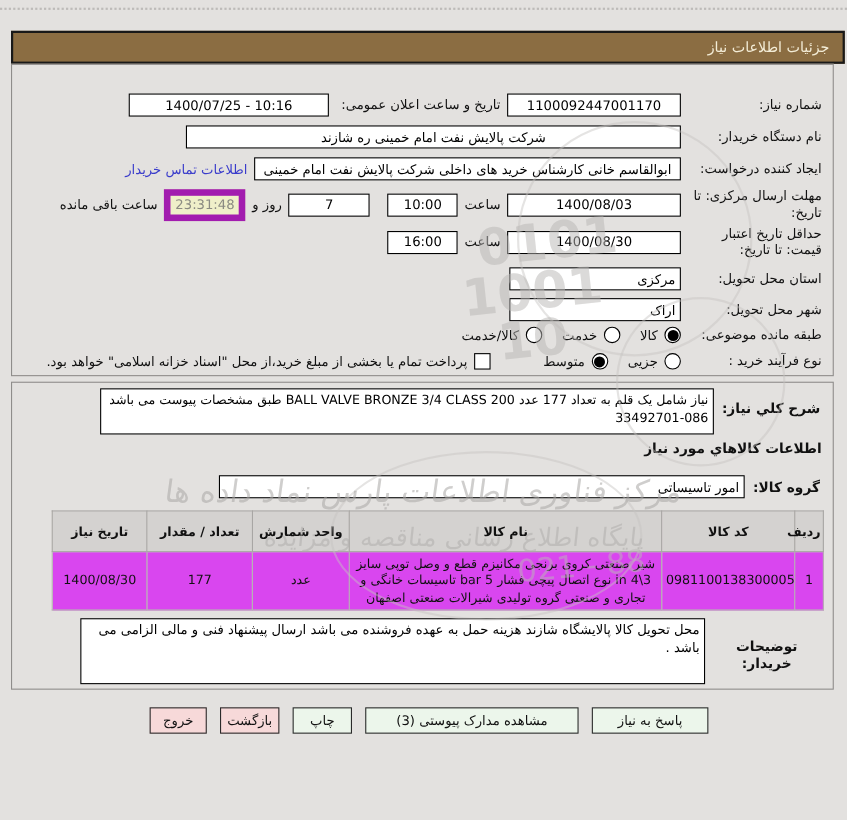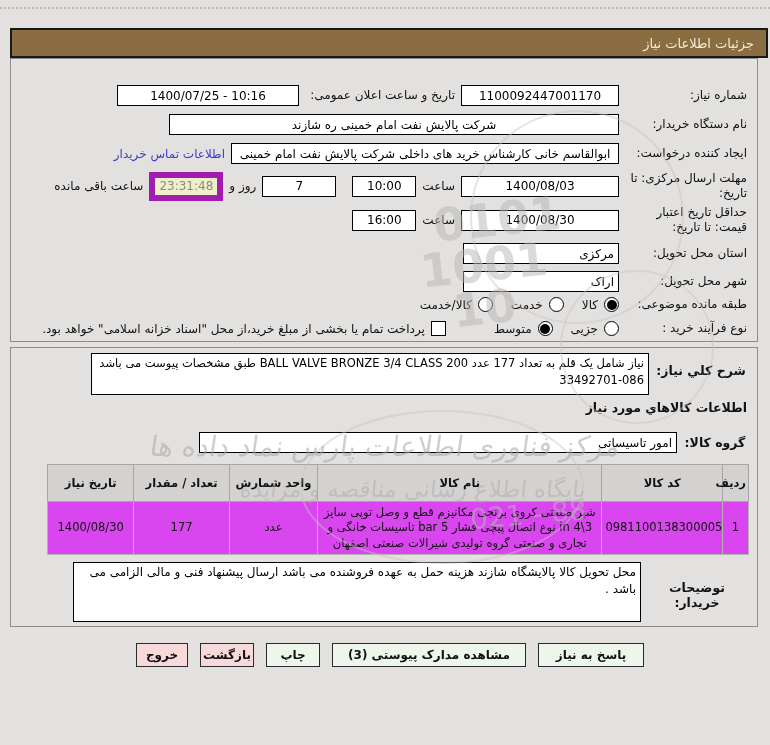--- a/index.html
+++ b/index.html
@@ -44,21 +44,21 @@
     table-layout:fixed;width:702px;}
   table.goods th{background:#d4d2d0;border:1px solid #a8a6a4;font-size:11.5px;font-weight:bold;
     color:#111;height:32px;padding:2px;}
   table.goods td{background:#d946ef;border:1px solid #b5b3b1;font-size:11.5px;color:#111;
     text-align:center;vertical-align:middle;padding:2px 3px;line-height:1.35;height:48px;}
   .col-row{width:26px;} .col-code{width:120px;} .col-name{width:283px;}
   .col-unit{width:88px;} .col-qty{width:95px;} .col-date{width:86px;}
 
   .buttons{position:absolute;top:643px;right:126px;display:flex;direction:rtl;gap:12px;}
   .btn{height:24px;border:1px solid #2a2a2a;display:flex;align-items:center;justify-content:center;
-    font-size:12px;color:#111;cursor:pointer;flex:none;box-sizing:border-box;font-weight:bold;}
+    font-size:12px;color:#111;cursor:pointer;flex:none;box-sizing:border-box;}
   .btn.green{background:#ecf6eb;}
   .btn.pink{background:#f7d9d9;}
 
   .wm{position:absolute;inset:0;pointer-events:none;z-index:40;}
   .wm-brand{position:absolute;left:224px;top:384px;font-size:42px;font-weight:bold;
     color:#8f8f8f;opacity:.48;direction:ltr;letter-spacing:1px;}
   .wm-fa1{position:absolute;left:150px;top:430px;font-size:28px;color:#a9a7a5;opacity:.55;
     transform:skewX(-8deg);white-space:nowrap;}
   .wm-fa2{position:absolute;left:240px;top:476px;font-size:23px;color:#aeacaa;opacity:.5;
     transform:skewX(-6deg);white-space:nowrap;}

